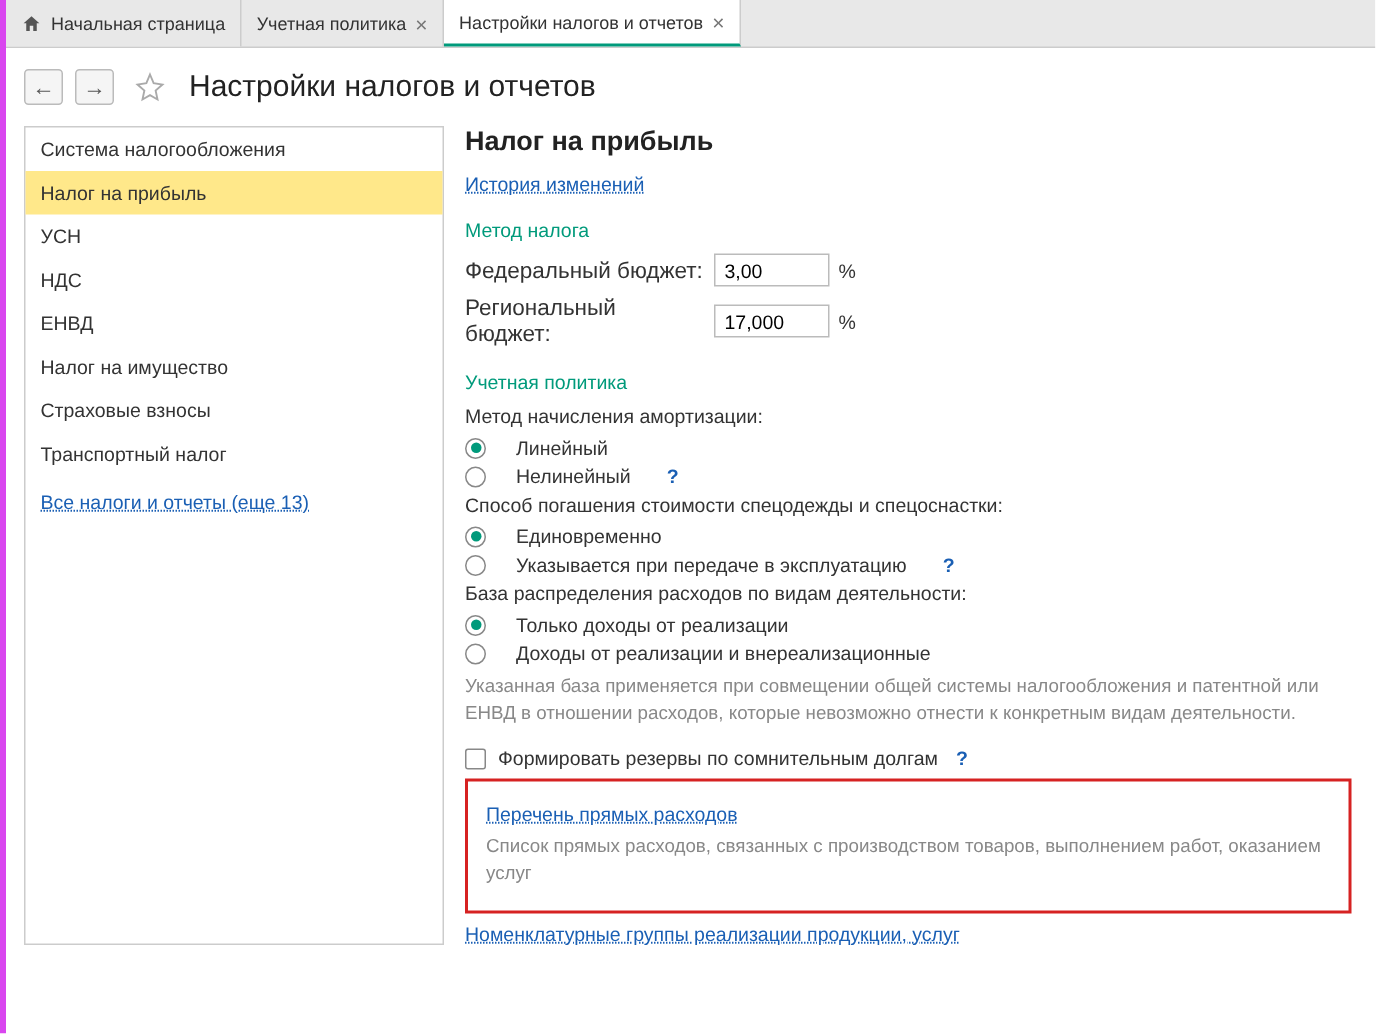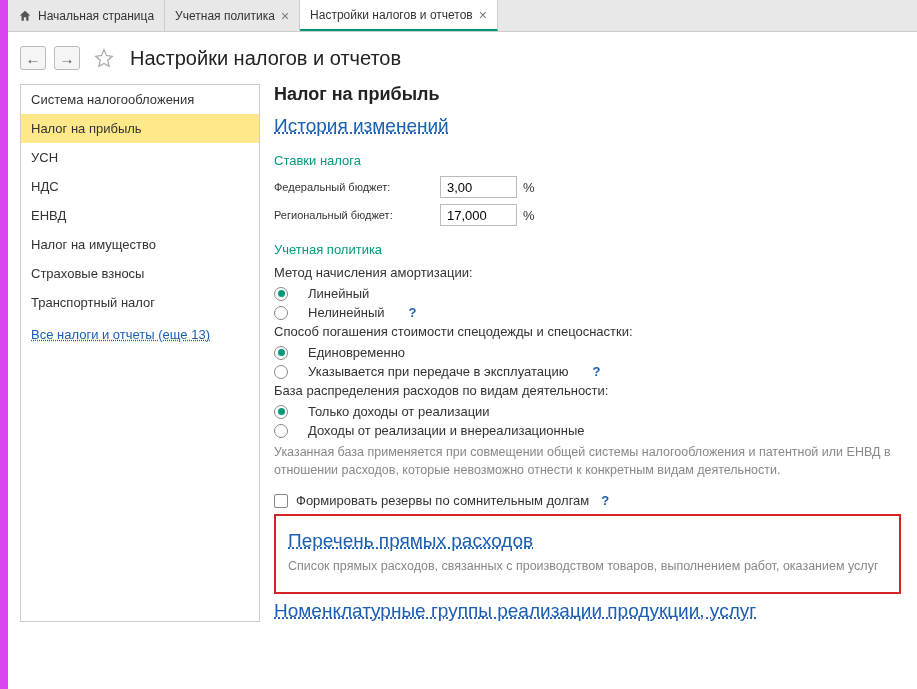--- a/index.html
+++ b/index.html
@@ -1,39 +1,39 @@
 <!DOCTYPE html>
 <html><head>
 <meta charset="utf-8">
 <style>
   * { box-sizing: border-box; font-family: Arial, sans-serif; }
   body { margin: 0; background: #fff; font-size: 13px; color: #333; }
-  .app { width: 917px; height: 689px; overflow: hidden; border-left: 8px solid #d946ef; position: relative; }
+  .app { width: 917px; height: 689px; overflow: hidden; border-left: 4px solid #d946ef; position: relative; }
   .tabs { display: flex; background: #e8e8e8; border-bottom: 1px solid #ccc; height: 32px; }
   .tab { display: flex; align-items: center; padding: 0 10px; border-right: 1px solid #ccc; font-size: 12px; cursor: pointer; gap: 6px; }
   .tab.home { background: #e8e8e8; }
   .tab.active { background: #fff; border-bottom: 2px solid #009a7b; }
   .tab .close { color: #777; font-size: 14px; cursor: pointer; }
   .home-icon-svg { width: 14px; height: 14px; fill: #555; }
   .toolbar { display: flex; align-items: center; padding: 14px 12px; gap: 8px; }
   .nav-btn { width: 26px; height: 24px; border: 1px solid #bbb; background: #f5f5f5; border-radius: 3px; display: flex; align-items: center; justify-content: center; cursor: pointer; font-size: 15px; color: #555; }
   .star-icon { width: 20px; height: 20px; fill: none; stroke: #aaa; stroke-width: 1.5; margin-left: 6px; margin-right: 8px; }
   .page-title { font-size: 20px; font-weight: 400; color: #222; }
   .body { display: flex; padding: 0 12px; gap: 14px; }
-  .sidebar { width: 240px; border: 1px solid #ccc; background: #fff; }
+  .sidebar { width: 280px; border: 1px solid #ccc; background: #fff; }
   .side-item { padding: 7px 10px; font-size: 13px; cursor: pointer; border-bottom: 0; }
   .side-item.selected { background: #ffe88a; }
   .side-link { padding: 10px 10px; }
   .side-link a { color: #1a5fb4; text-decoration: underline dotted; font-size: 13px; cursor: pointer; }
   .main { flex: 1; padding-right: 4px; }
   .main h2 { font-size: 18px; font-weight: 700; margin: 0 0 10px 0; color: #222; }
-  .link { color: #1a5fb4; text-decoration: underline dotted; cursor: pointer; font-size: 19px; }
+  .link { color: #1a5fb4; text-decoration: underline dotted; cursor: pointer; font-size: 13px; }
   .section-title { color: #009a7b; font-size: 13px; margin: 16px 0 8px 0; }
   .row { display: flex; align-items: center; margin-bottom: 6px; gap: 6px; }
-  .label { width: 160px; font-size: 11px; }
+  .label { width: 160px; font-size: 15px; }
   .num-input { width: 77px; height: 22px; border: 1px solid #bbb; padding: 6px 6px; font-size: 13px; }
   .plain-text { font-size: 13px; margin: 1px 0 6px 0; }
   .radio-row { display: flex; align-items: center; gap: 20px; margin: 4px 0; position: relative; }
   .radio { width: 14px; height: 14px; border: 1px solid #888; border-radius: 50%; display: inline-flex; align-items: center; justify-content: center; cursor: pointer; }
   .radio.checked::after { content: ""; width: 7px; height: 7px; background: #009a7b; border-radius: 50%; }
   .help { color: #1a5fb4; cursor: pointer; font-weight: 700; margin-left: 4px; }
   .hint { color: #888; font-size: 12.5px; line-height: 1.4; margin: 6px 0 14px 0; }
   .checkbox-row { display: flex; align-items: center; gap: 8px; margin: 6px 0; }
   .checkbox { width: 14px; height: 14px; border: 1px solid #888; border-radius: 2px; cursor: pointer; }
   .highlight-box { border: 2px solid #d62222; padding: 14px 12px 16px 12px; }
@@ -79,21 +79,21 @@
       <div class="side-item">Налог на имущество</div>
       <div class="side-item">Страховые взносы</div>
       <div class="side-item">Транспортный налог</div>
       <div class="side-link"><a>Все налоги и отчеты (еще 13)</a></div>
     </div>
 
     <div class="main">
       <h2>Налог на прибыль</h2>
       <span class="link">История изменений</span>
 
-      <div class="section-title">Ставки налога</div>
+      <div class="section-title">Метод налога</div>
       <div class="row">
         <span class="label">Федеральный бюджет:</span>
         <input class="num-input" value="3,00" style="">
         <span>%</span>
       </div>
       <div class="row">
         <span class="label">Региональный бюджет:</span>
         <input class="num-input" value="17,000" style="">
         <span>%</span>
       </div>

